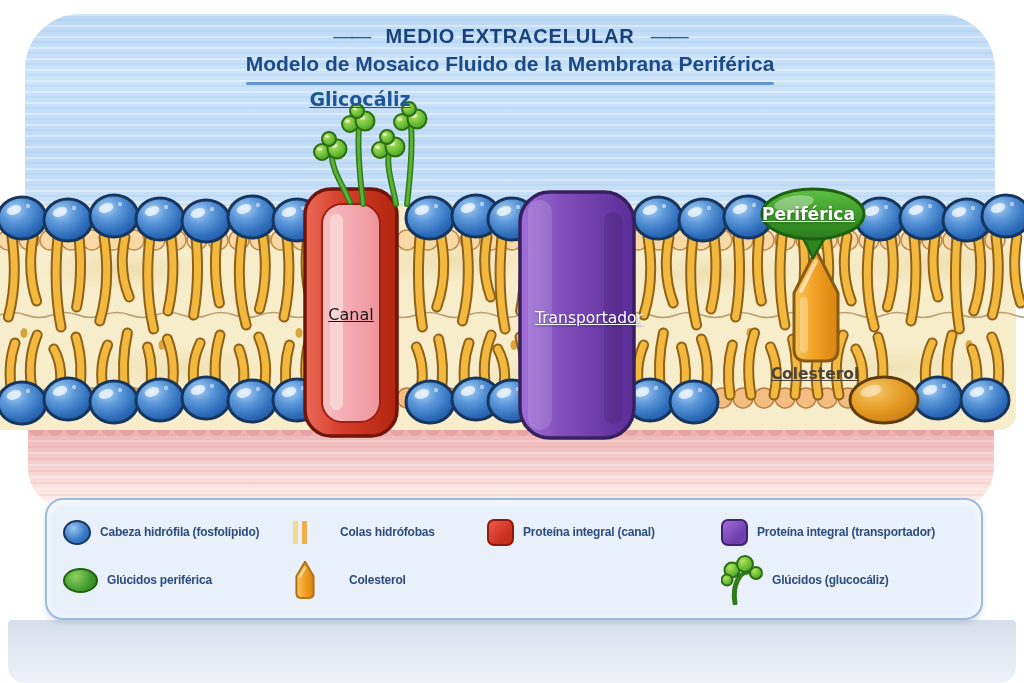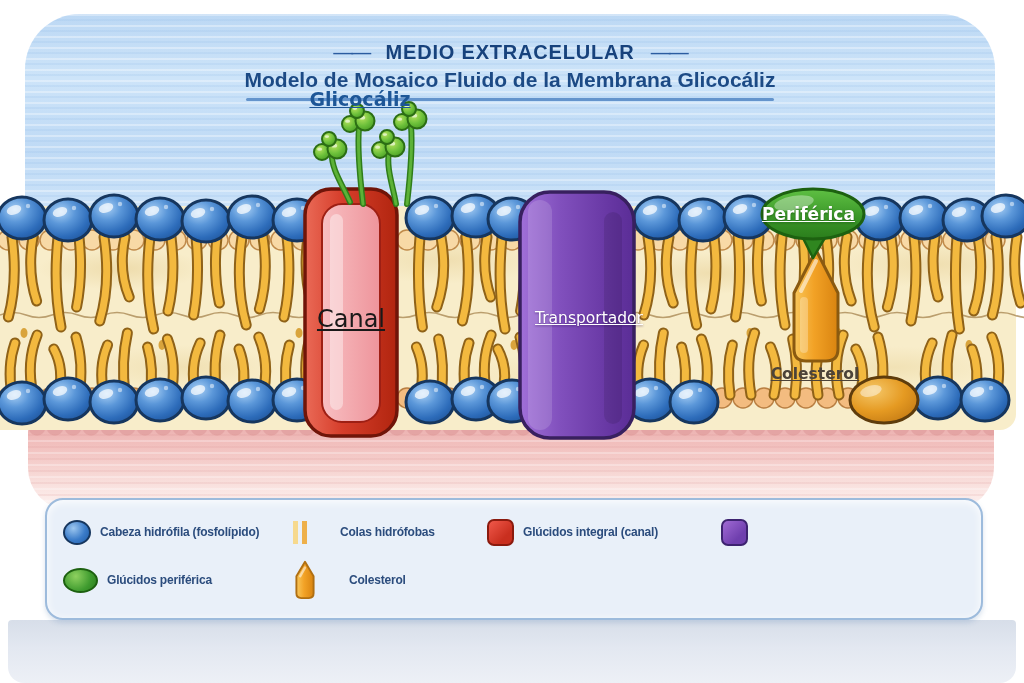--- a/index.html
+++ b/index.html
@@ -6,21 +6,21 @@
   .stage{position:relative;width:1024px;height:683px;overflow:hidden;
          font-family:"Liberation Sans",sans-serif;background:#ffffff;}
 
   
   .extracellular{position:absolute;left:25px;top:14px;width:970px;height:216px;
     border-radius:55px 55px 10px 10px;
     background:linear-gradient(180deg,#bcd8f4 0%,#cde4f9 30%,#bfdaf5 62%,#cfe5fa 100%);
     z-index:1;}
   .extracellular::after{content:'';position:absolute;inset:0;border-radius:inherit;
     background:repeating-linear-gradient(180deg,rgba(255,255,255,.34) 0 2px,rgba(255,255,255,0) 2px 5px,rgba(150,190,232,.20) 5px 7px,rgba(255,255,255,0) 7px 11px);}
-  .header{position:relative;z-index:2;text-align:center;padding-top:27px;}
+  .header{position:relative;z-index:2;text-align:center;padding-top:11px;}
   .title-row{font-size:20px;font-weight:700;color:#17427c;letter-spacing:.8px;}
   .title-row .dash{color:#2b5ca0;font-weight:400;letter-spacing:-2px;margin:0 10px;}
   .subtitle{margin-top:4px;font-size:21px;font-weight:700;color:#1c4a85;}
   .subtitle-underline{margin:6px auto 0;width:528px;height:3px;border-radius:2px;background:#6494cc;}
 
   
   .intracellular{position:absolute;left:28px;top:416px;width:966px;height:94px;
     border-radius:16px 16px 42px 42px;
     background:linear-gradient(180deg,#e8a8a8 0%,#f1bebc 28%,#f7d8d5 62%,#fcecea 88%,rgba(252,236,234,0) 100%);
     z-index:1;}
@@ -40,21 +40,21 @@
       radial-gradient(150px 34px at 92% 26%,rgba(226,200,136,.38),rgba(0,0,0,0) 70%),
       radial-gradient(140px 32px at 18% 72%,rgba(233,212,156,.5),rgba(0,0,0,0) 70%),
       radial-gradient(150px 34px at 56% 76%,rgba(233,212,156,.45),rgba(0,0,0,0) 70%),
       radial-gradient(140px 30px at 88% 72%,rgba(233,212,156,.45),rgba(0,0,0,0) 70%);}
 
   .membrane-svg{position:absolute;left:0;top:0;z-index:3;}
 
   
   .flabel{position:absolute;z-index:4;text-align:center;font-family:"DejaVu Sans",sans-serif;text-decoration:underline;}
   .lbl-glicocaliz{left:296px;top:88px;width:128px;font-size:19px;font-weight:700;color:#1d5697;}
-  .lbl-canal{left:305px;top:305px;width:92px;font-size:24px;color:#191919;}
+  .lbl-canal{left:305px;top:305px;width:92px;font-size:16px;color:#191919;}
   .lbl-transportador{left:518px;top:309px;width:142px;font-size:15.5px;color:#ffffff;
     text-shadow:0 1px 2px rgba(44,14,84,.55);}
   .lbl-periferica{left:762px;top:204px;width:92px;font-size:17px;font-weight:700;color:#ffffff;
     text-shadow:0 1px 2px rgba(12,60,10,.55);}
   .lbl-colesterol{left:766px;top:365px;width:98px;font-size:15.5px;font-weight:600;color:#4c4339;}
 
   
   .bottom-strip{position:absolute;left:8px;top:620px;width:1008px;height:63px;z-index:0;
     border-radius:4px 4px 16px 16px;
     background:linear-gradient(180deg,#d7dee9 0%,#e3e8f1 45%,#edf0f6 100%);}
@@ -90,21 +90,21 @@
 
   <div class="bottom-strip"></div>
 
   <div class="extracellular">
     <div class="header">
       <div class="title-row">
         <span class="dash">——</span>
         <span class="title">MEDIO EXTRACELULAR</span>
         <span class="dash">——</span>
       </div>
-      <div class="subtitle">Modelo de Mosaico Fluido de la Membrana Glicocáliz</div>
+      <div class="subtitle">Modelo de Mosaico Fluido de la Membrana Periférica</div>
       <div class="subtitle-underline"></div>
     </div>
   </div>
 
   <div class="intracellular"></div>
   <div class="membrane-band"></div>
 
   <svg class="membrane-svg" width="1024" height="683" viewBox="0 0 1024 683">
     <defs>
       <radialGradient id="gHead" cx="0.35" cy="0.3" r="0.85">
@@ -574,30 +574,42 @@
     <div class="legend-item r1 c1">
       <span class="ico-head"></span>
       <span class="li-label">Cabeza hidrófila (fosfolípido)</span>
     </div>
     <div class="legend-item r1 c2">
       <span class="ico-tails"></span>
       <span class="li-label">Colas hidrófobas</span>
     </div>
     <div class="legend-item r1 c3">
       <span class="ico-red"></span>
-      <span class="li-label">Glúcidos integral (canal)</span>
+      <span class="li-label">Proteína integral (canal)</span>
     </div>
     <div class="legend-item r1 c4">
       <span class="ico-purp"></span>
+      <span class="li-label">Proteína integral (transportador)</span>
     </div>
     <div class="legend-item r2 c1">
       <span class="ico-goval"></span>
       <span class="li-label">Glúcidos periférica</span>
     </div>
     <div class="legend-item r2 c2">
       <svg class="ico-svg" width="24" height="42" viewBox="0 0 24 44">
         <path d="M3,18 L12,3 L21,18 L21,36 Q21,41 16,41 L8,41 Q3,41 3,36 Z" fill="url(#gChol)" stroke="#b06f12" stroke-width="2" stroke-linejoin="round"></path>
         <path d="M7,18 L12,9" stroke="rgba(255,255,255,.55)" stroke-width="2.5" stroke-linecap="round" fill="none"></path>
       </svg>
       <span class="li-label">Colesterol</span>
     </div>
+    <div class="legend-item r2 c4">
+      <svg class="ico-svg" width="42" height="50" viewBox="0 0 42 50">
+        <path d="M14,48 C12,36 14,28 19,21" stroke="#2f7d1a" stroke-width="5" fill="none" stroke-linecap="round"></path>
+        <path d="M19,21 C25,16 31,16 36,21" stroke="#2f7d1a" stroke-width="4" fill="none" stroke-linecap="round"></path>
+        <circle cx="11" cy="15" r="7.5" fill="url(#gGreenBall)" stroke="#2c6e14" stroke-width="2"></circle>
+        <circle cx="24" cy="9" r="8" fill="url(#gGreenBall)" stroke="#2c6e14" stroke-width="2"></circle>
+        <circle cx="35" cy="18" r="6" fill="url(#gGreenBall)" stroke="#2c6e14" stroke-width="2"></circle>
+        <circle cx="6" cy="25" r="5.5" fill="url(#gGreenBall)" stroke="#2c6e14" stroke-width="2"></circle>
+      </svg>
+      <span class="li-label">Glúcidos (glucocáliz)</span>
+    </div>
   </div>
 </div>
 
 </body></html>

